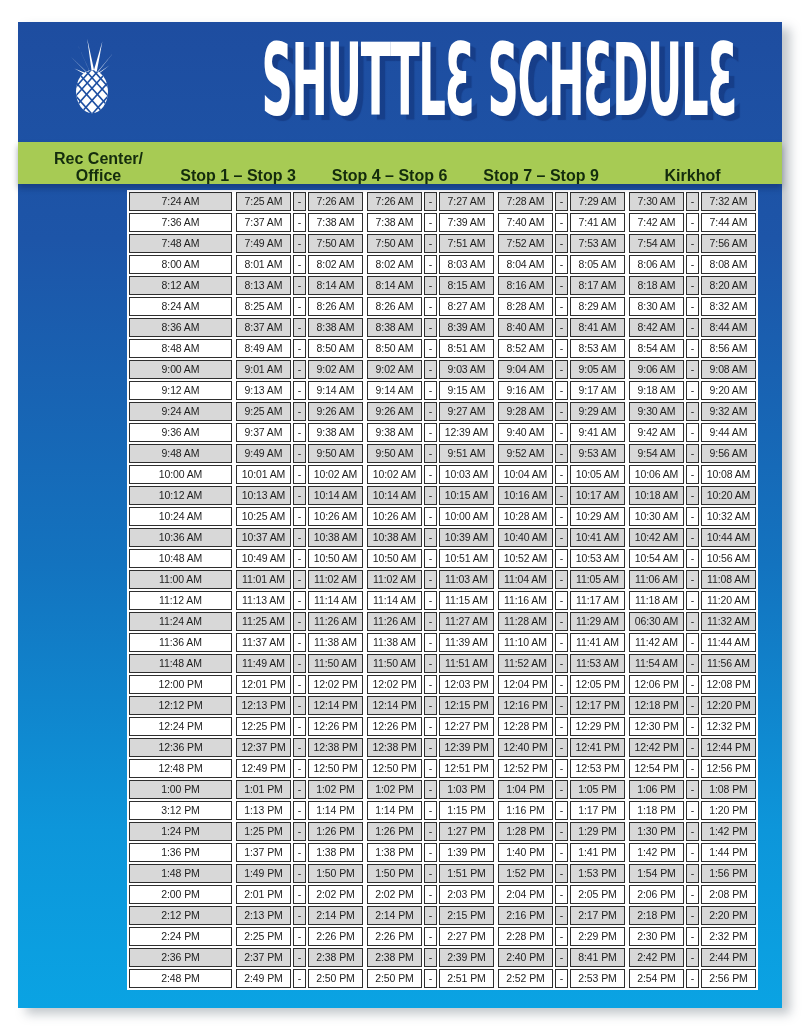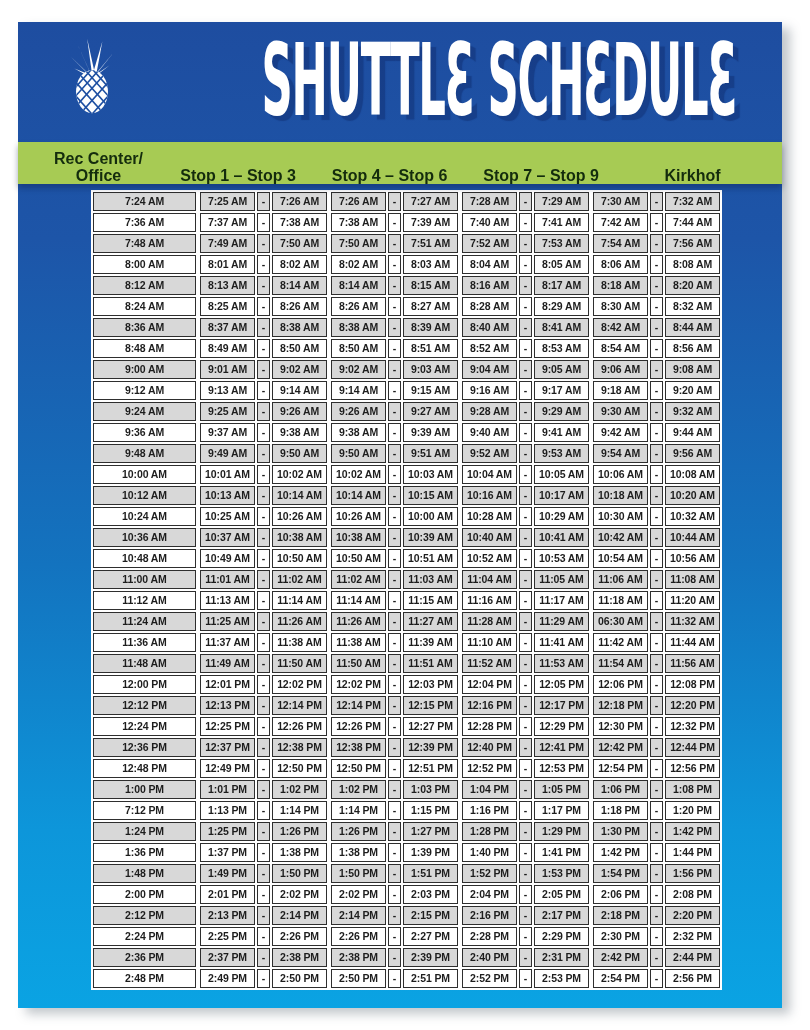--- a/index.html
+++ b/index.html
@@ -68,25 +68,24 @@
     line-height: 17px;
     text-align: center;
     white-space: pre-line;
   }
   .ghead:nth-child(1) { width: 107px; }
   .ghead:nth-child(2), .ghead:nth-child(3),
   .ghead:nth-child(4), .ghead:nth-child(5) { width: 131px; }
   
   .table-area {
     display: flex;
-    justify-content: center;
+    justify-content: flex-end;
     align-items: flex-start;
     padding: 6px 24px 18px 37px;
     box-sizing: border-box;
-    font-weight: bold;
   }
   table.block {
     border-collapse: separate;
     border-spacing: 2px;
     background: #ffffff;
   }
   table.block td {
     border: 1px solid var(--cell-border, #2e2e2e);
     height: 17px;
     padding: 0;
@@ -240,21 +239,21 @@
             <tr>
               <td class="time">12:36 PM</td>
             </tr>
             <tr>
               <td class="time">12:48 PM</td>
             </tr>
             <tr>
               <td class="time">1:00 PM</td>
             </tr>
             <tr>
-              <td class="time">7:12 PM</td>
+              <td class="time">3:12 PM</td>
             </tr>
             <tr>
               <td class="time">1:24 PM</td>
             </tr>
             <tr>
               <td class="time">1:36 PM</td>
             </tr>
             <tr>
               <td class="time">1:48 PM</td>
             </tr>
@@ -522,21 +521,21 @@
               <td class="time">9:15 AM</td>
             </tr>
             <tr>
               <td class="time">9:26 AM</td>
               <td class="dash">-</td>
               <td class="time">9:27 AM</td>
             </tr>
             <tr>
               <td class="time">9:38 AM</td>
               <td class="dash">-</td>
-              <td class="time">9:39 AM</td>
+              <td class="time">12:39 AM</td>
             </tr>
             <tr>
               <td class="time">9:50 AM</td>
               <td class="dash">-</td>
               <td class="time">9:51 AM</td>
             </tr>
             <tr>
               <td class="time">10:02 AM</td>
               <td class="dash">-</td>
               <td class="time">10:03 AM</td>
@@ -841,21 +840,21 @@
               <td class="time">2:17 PM</td>
             </tr>
             <tr>
               <td class="time">2:28 PM</td>
               <td class="dash">-</td>
               <td class="time">2:29 PM</td>
             </tr>
             <tr>
               <td class="time">2:40 PM</td>
               <td class="dash">-</td>
-              <td class="time">2:31 PM</td>
+              <td class="time">8:41 PM</td>
             </tr>
             <tr>
               <td class="time">2:52 PM</td>
               <td class="dash">-</td>
               <td class="time">2:53 PM</td>
             </tr>
           </tbody>
         </table>
       <table class="block block-4">
           <tbody>

